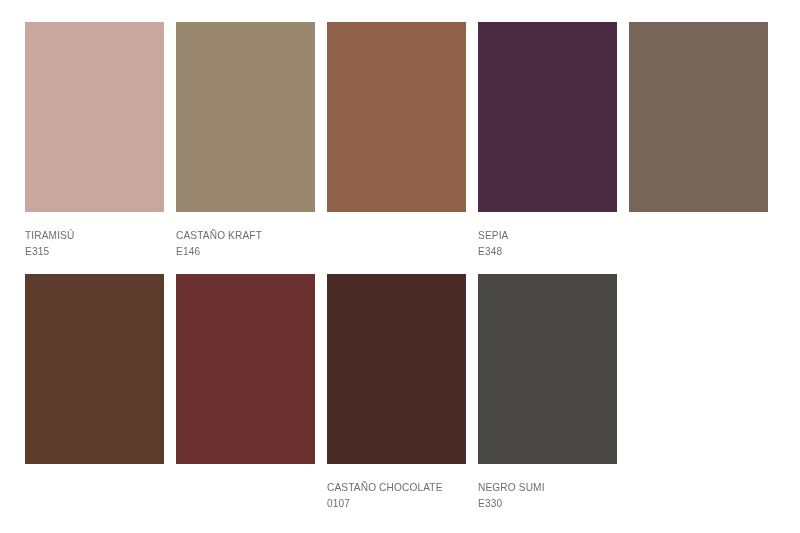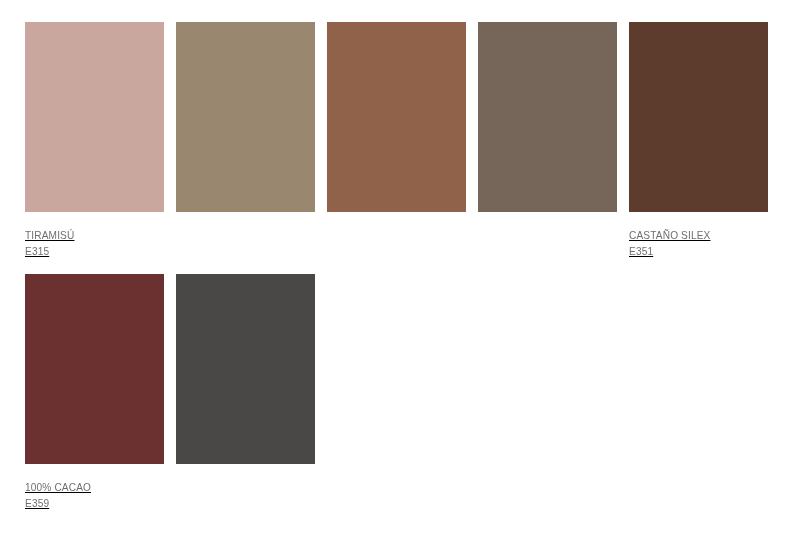--- a/index.html
+++ b/index.html
@@ -24,21 +24,20 @@
     box-sizing: border-box;
     padding: 22px 25px 0 25px;
   }
 
   .palette-grid {
     display: grid;
     grid-template-columns: repeat(5, 139px);
     grid-template-rows: repeat(2, auto);
     column-gap: 12px;
     row-gap: 15px;
-    text-decoration: underline;
   }
 
   .swatch-cell {
     width: 139px;
     display: block;
   }
 
   .swatch-chip {
     width: 139px;
     height: 190px;
@@ -79,47 +78,61 @@
     <div class="swatch-cell">
       <span class="swatch-chip" style="background-color:#c9a79e;"></span>
       <div class="swatch-caption">
         <span class="swatch-name">TIRAMISÚ</span>
         <span class="swatch-code">E315</span>
       </div>
     </div>
 
     <div class="swatch-cell">
       <span class="swatch-chip" style="background-color:#9a8770;"></span>
+      <div class="swatch-caption">
+        <span class="swatch-name">CASTAÑO KRAFT</span>
+        <span class="swatch-code">E146</span>
+      </div>
     </div>
 
     <div class="swatch-cell">
       <span class="swatch-chip" style="background-color:#91624a;"></span>
     </div>
 
+    <div class="swatch-cell">
+      <span class="swatch-chip" style="background-color:#4b2b42;"></span>
+      <div class="swatch-caption">
+        <span class="swatch-name">SEPIA</span>
+        <span class="swatch-code">E348</span>
+      </div>
+    </div>
 
 
     <div class="swatch-cell">
       <span class="swatch-chip" style="background-color:#76665a;"></span>
     </div>
 
     <div class="swatch-cell">
       <span class="swatch-chip" style="background-color:#5d3c2e;"></span>
+    </div>
+
+    <div class="swatch-cell">
+      <span class="swatch-chip" style="background-color:#6b3130;"></span>
+    </div>
+
+    <div class="swatch-cell">
+      <span class="swatch-chip" style="background-color:#4a2b25;"></span>
       <div class="swatch-caption">
-        <span class="swatch-name">CASTAÑO SILEX</span>
-        <span class="swatch-code">E351</span>
+        <span class="swatch-name">CASTAÑO CHOCOLATE</span>
+        <span class="swatch-code">0107</span>
       </div>
     </div>
 
     <div class="swatch-cell">
-      <span class="swatch-chip" style="background-color:#6b3130;"></span>
+      <span class="swatch-chip" style="background-color:#4a4847;"></span>
       <div class="swatch-caption">
-        <span class="swatch-name">100% CACAO</span>
-        <span class="swatch-code">E359</span>
+        <span class="swatch-name">NEGRO SUMI</span>
+        <span class="swatch-code">E330</span>
       </div>
-    </div>
-
-
-    <div class="swatch-cell">
-      <span class="swatch-chip" style="background-color:#4a4847;"></span>
     </div>
 
   </div>
 </div>
 
 </body></html>

